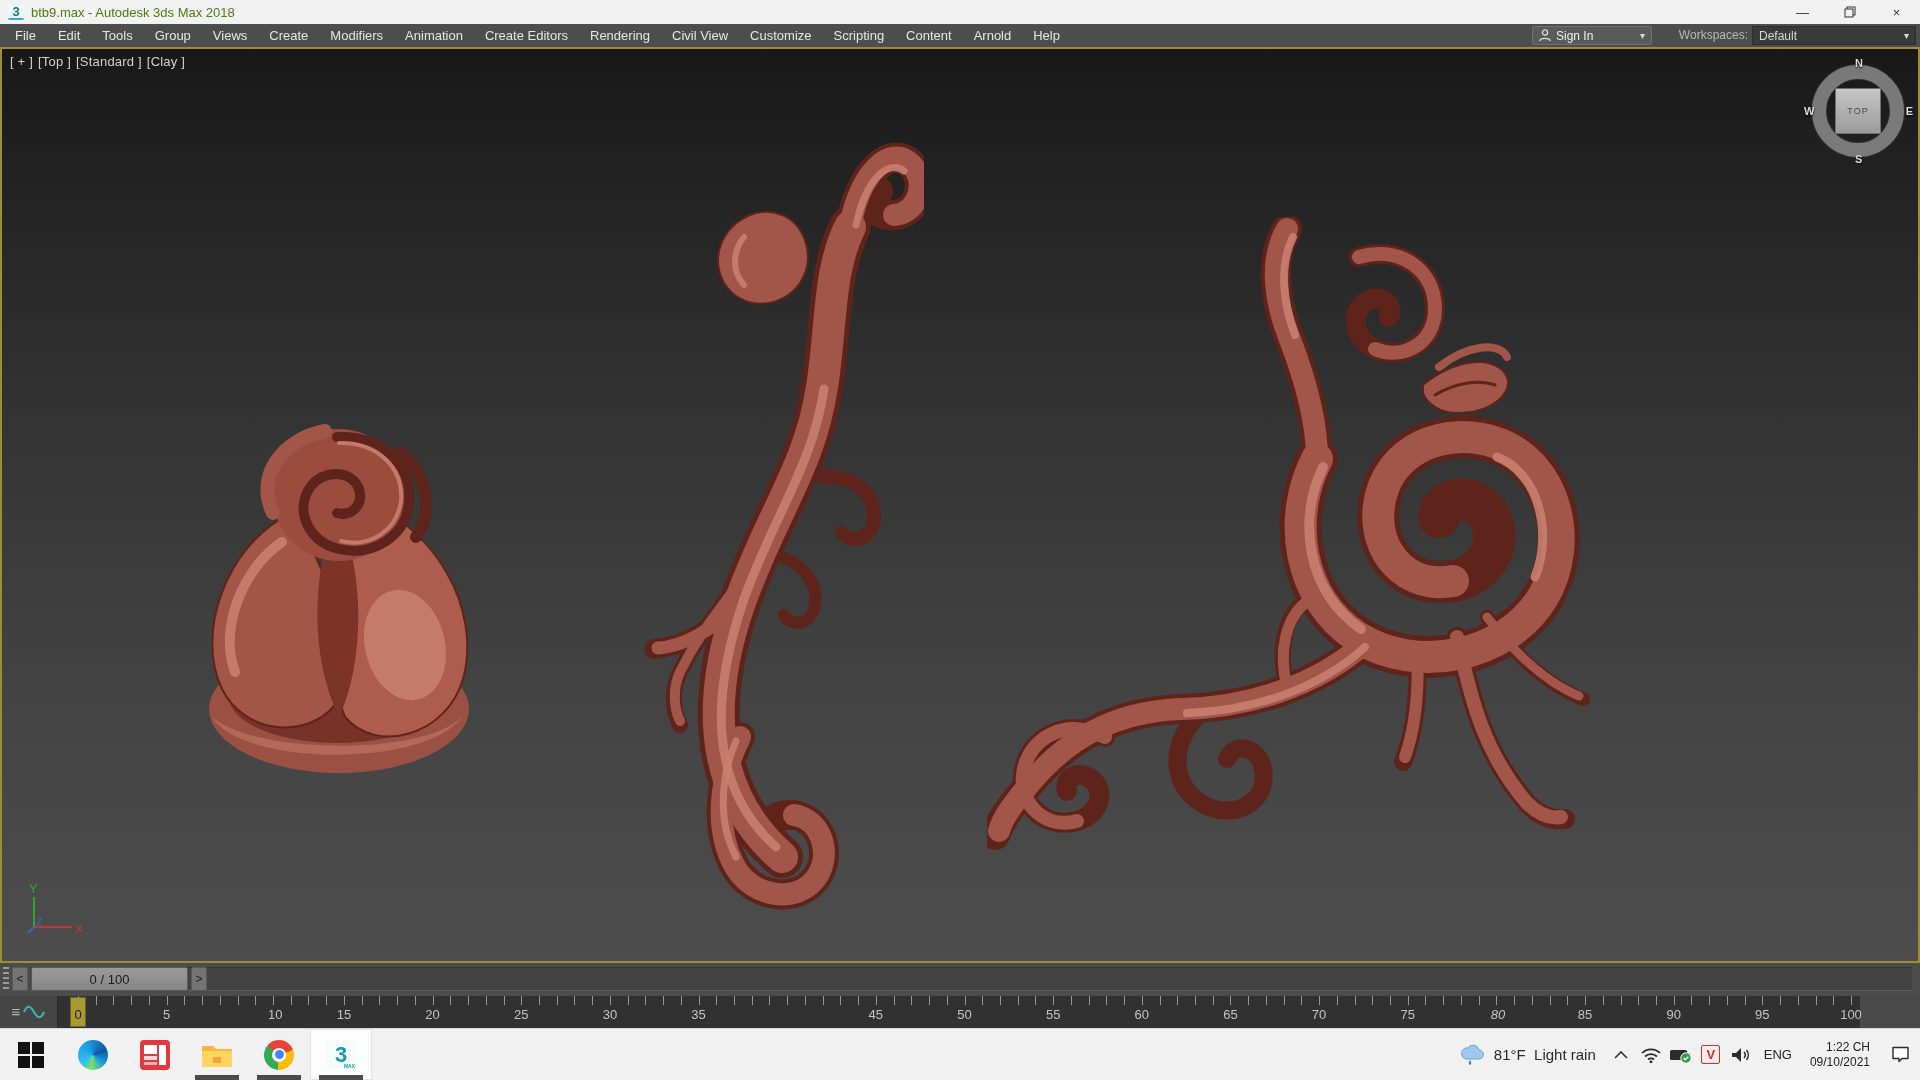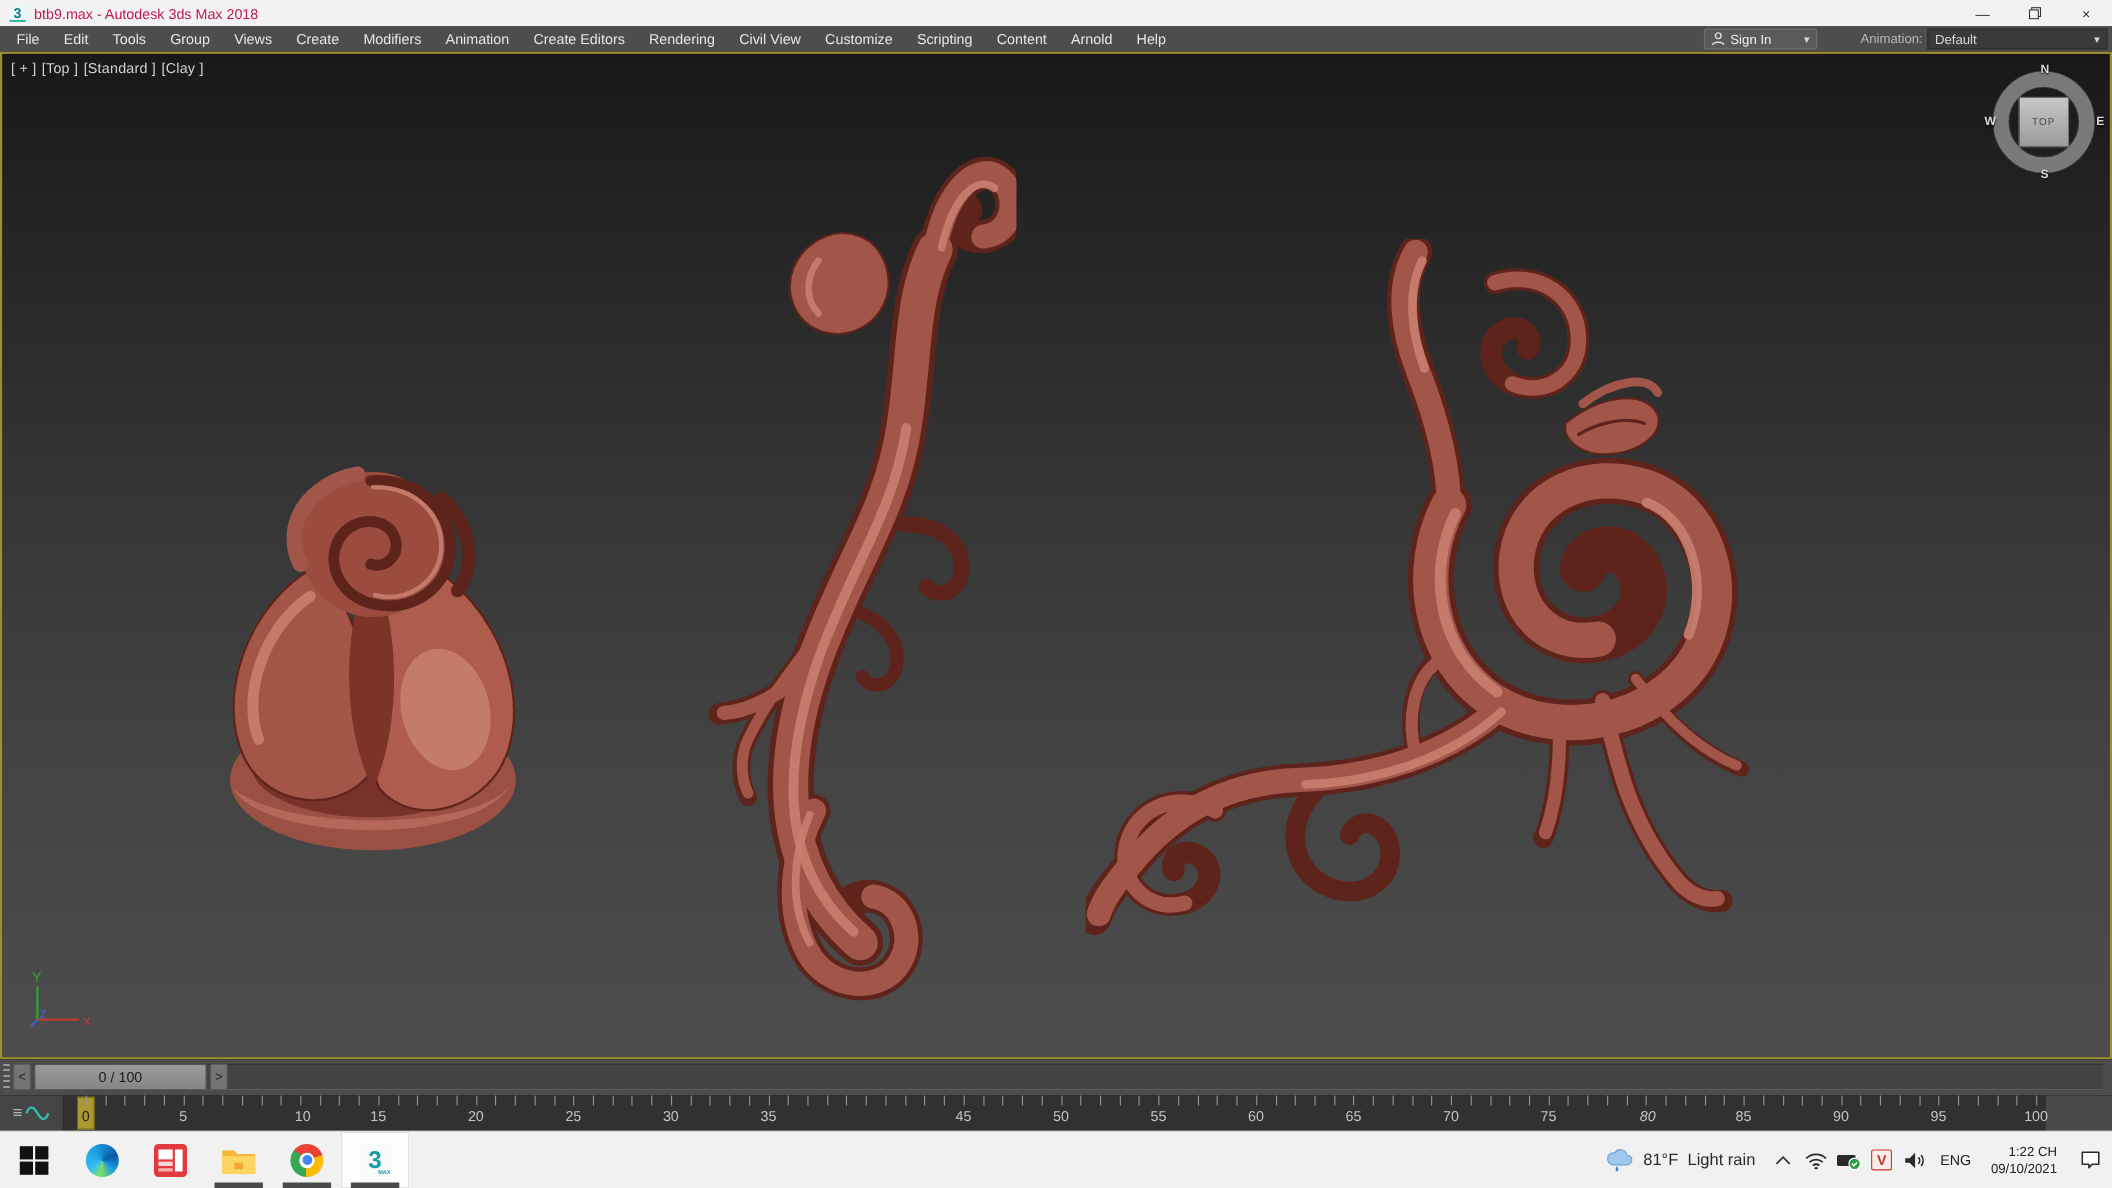--- a/index.html
+++ b/index.html
@@ -2,29 +2,29 @@
 <html><head>
 <meta charset="utf-8">
 <style>
   * { box-sizing: border-box; margin: 0; padding: 0; }
   html,body { width:1920px; height:1080px; overflow:hidden; font-family:"Liberation Sans",sans-serif; background:#000; }
   .screen { position:relative; width:1920px; height:1080px; }
 
   
   .titlebar { position:absolute; left:0; top:0; width:100%; height:24px; background:#f2f2f2; display:flex; align-items:center; }
   .app-icon { width:16px; height:16px; margin:0 7px 0 8px; background:#eef7f7; border-radius:2px; color:#0f7d8c; font-weight:bold; font-size:13px; line-height:15px; text-align:center; border-bottom:2px solid #35b8ac; }
-  .title-text { font-size:13px; color:#be185d; }
+  .title-text { font-size:13px; color:#4d7c0f; }
   .win-controls { position:absolute; right:0; top:0; height:24px; display:flex; }
   .win-btn { width:47px; height:24px; display:flex; align-items:center; justify-content:center; color:#333; font-size:13px; cursor:default; }
 
   
   .menubar { position:absolute; left:0; top:24px; width:100%; height:23px; background:#4d4d4d; display:flex; align-items:center; }
   .menu-item { color:#e6e6e6; font-size:13px; padding:0 11px; line-height:23px; }
   .menu-item:first-child { margin-left:4px; }
-  .signin-btn { position:absolute; right:268px; top:2px; width:103px; height:19px; background:#5a5a5a; border:1px solid #717171; border-radius:2px; display:flex; align-items:center; padding:0 6px; }
+  .signin-btn { position:absolute; right:268px; top:2px; width:120px; height:19px; background:#5a5a5a; border:1px solid #717171; border-radius:2px; display:flex; align-items:center; padding:0 6px; }
   .signin-btn .label { color:#efefef; font-size:12px; flex:1; margin-left:5px; }
   .caret { color:#d8d8d8; font-size:10px; }
   .ws-label { position:absolute; right:172px; top:0; line-height:23px; color:#b8b8b8; font-size:12px; }
   .ws-select { position:absolute; right:4px; top:2px; width:164px; height:19px; background:#3a3a3a; border:1px solid #2d2d2d; display:flex; align-items:center; padding:0 6px; }
   .ws-select .label { color:#d8d8d8; font-size:12px; flex:1; }
 
   
   .viewport { position:absolute; left:0; top:47px; width:1920px; height:916px;
     border:2px solid #9d8d33;
     background:linear-gradient(180deg,#181818 0%,#232323 15%,#343434 42%,#434343 70%,#4d4d4d 100%); }
@@ -140,21 +140,21 @@
       <span class="menu-item">Arnold</span>
       <span class="menu-item">Help</span>
       <div class="signin-btn">
       <svg width="12" height="13" viewBox="0 0 12 13">
           <circle cx="6" cy="3.5" r="2.6" fill="none" stroke="#dcdcdc" stroke-width="1.3"></circle>
           <path d="M1,12 C1,8.5 11,8.5 11,12" fill="none" stroke="#dcdcdc" stroke-width="1.3"></path>
         </svg>
       <span class="label">Sign In</span>
       <span class="caret">▾</span>
     </div>
-    <span class="ws-label">Animation:</span>
+    <span class="ws-label">Workspaces:</span>
     <div class="ws-select">
       <span class="label">Default</span>
       <span class="caret">▾</span>
     </div>
   </div>
 
   <div class="viewport">
     <div class="vp-label"><span>[ + ]</span><span>[Top ]</span><span>[Standard ]</span><span>[Clay ]</span></div>
 
 

